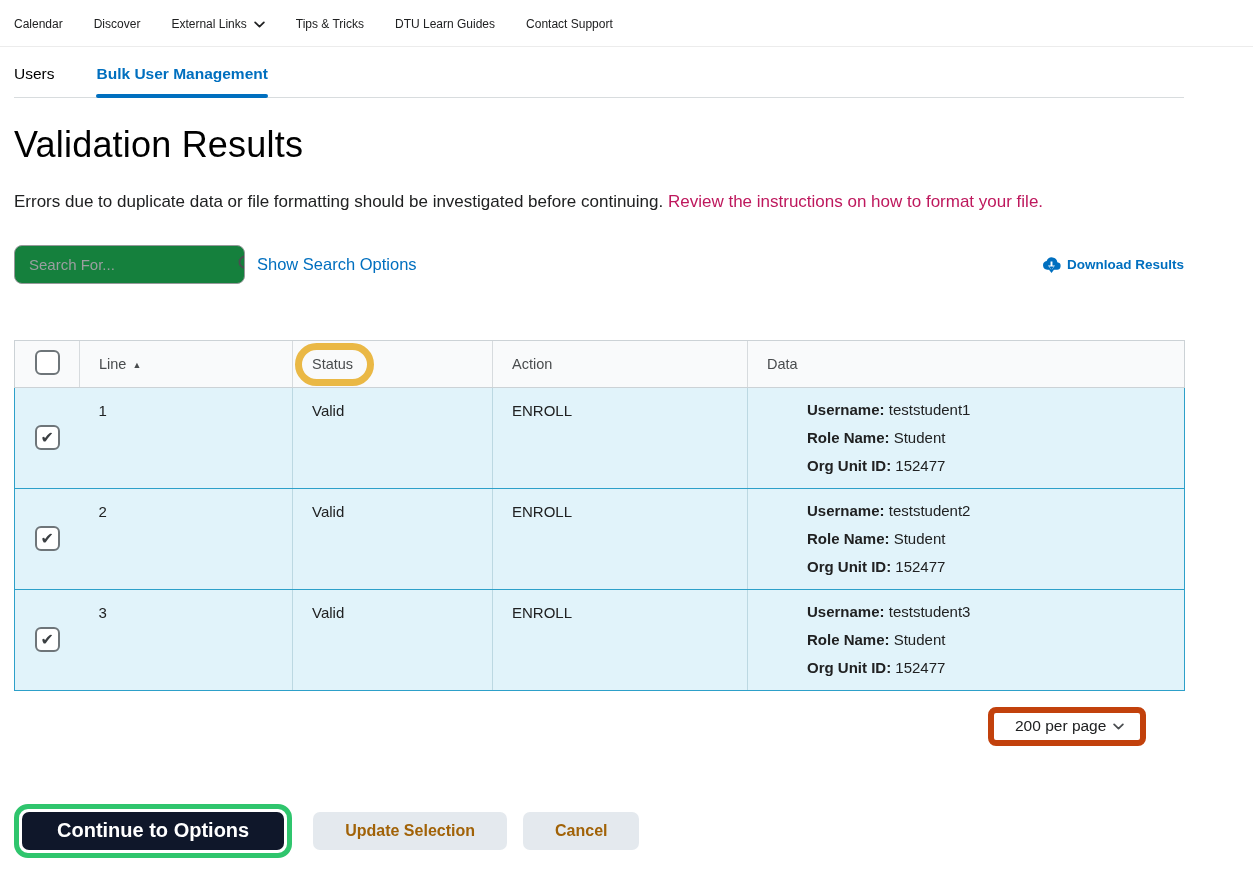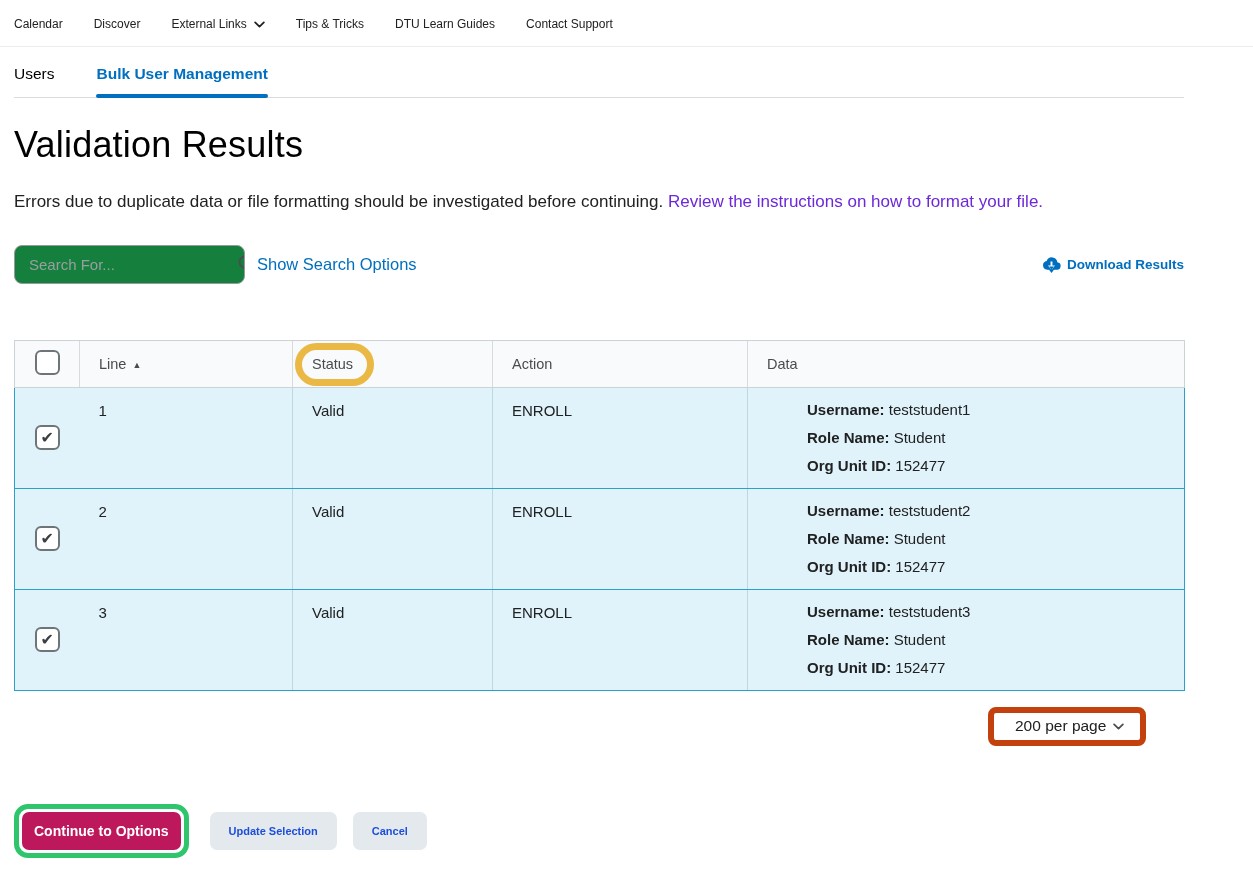--- a/index.html
+++ b/index.html
@@ -30,21 +30,21 @@
   .tab.active { color: #006fbf; font-weight: bold; }
   .tab-underline {
     position: absolute; left: 0; right: 0; bottom: -1px; height: 4px;
     background: #006fbf; border-radius: 3px;
   }
 
   
   .content { margin: 0 14px; width: 1170px; }
   .page-title { font-size: 36px; font-weight: 400; color: #000000; margin-top: 26px; letter-spacing: .2px; }
   .page-desc { margin-top: 22px; font-size: 17px; line-height: 1.7; color: #202122; max-width: 1160px; }
-  .page-desc a { color: #6d28d9; text-decoration: none; cursor: pointer; }
+  .page-desc a { color: #be185d; text-decoration: none; cursor: pointer; }
 
   
   .search-row { margin-top: 28px; display: flex; align-items: center; }
   .search-box {
     width: 231px; height: 39px; border: 1px solid #97999b; border-radius: 8px;
     display: flex; align-items: center; background: #15803d; overflow: hidden;
   }
   .search-input {
     border: 0; outline: none; flex: 1; height: 100%; padding: 0 8px 0 14px;
     font-size: 15px; font-family: inherit; color: #202122; background: transparent;
@@ -105,26 +105,26 @@
   }
 
   
   .footer-actions { margin-top: 58px; display: flex; align-items: center; }
   .continue-ring {
     border: 5px solid #2fc56d; border-radius: 14px; padding: 3px; display: inline-block;
     background: #ffffff;
   }
   .btn { font-family: inherit; cursor: pointer; border: 0; border-radius: 7px; height: 38px; }
   .btn-primary {
-    background: #be185d; color: #ffffff; font-weight: bold; font-size: 14px;
-    padding: 0 12px; height: 38px;
+    background: #0f172a; color: #ffffff; font-weight: bold; font-size: 20px;
+    padding: 0 35px; height: 38px;
   }
   .btn-secondary {
-    background: #e4e9ee; color: #1d4ed8; font-weight: bold; font-size: 11px;
-    padding: 0 19px; margin-left: 16px;
+    background: #e4e9ee; color: #a16207; font-weight: bold; font-size: 16px;
+    padding: 0 32px; margin-left: 16px;
   }
   .btn-secondary.first-secondary { margin-left: 21px; }
 </style>
 </head>
 <body>
 
 <nav class="topnav">
   <span class="topnav-item">Calendar</span>
   <span class="topnav-item">Discover</span>
   <span class="topnav-item">

